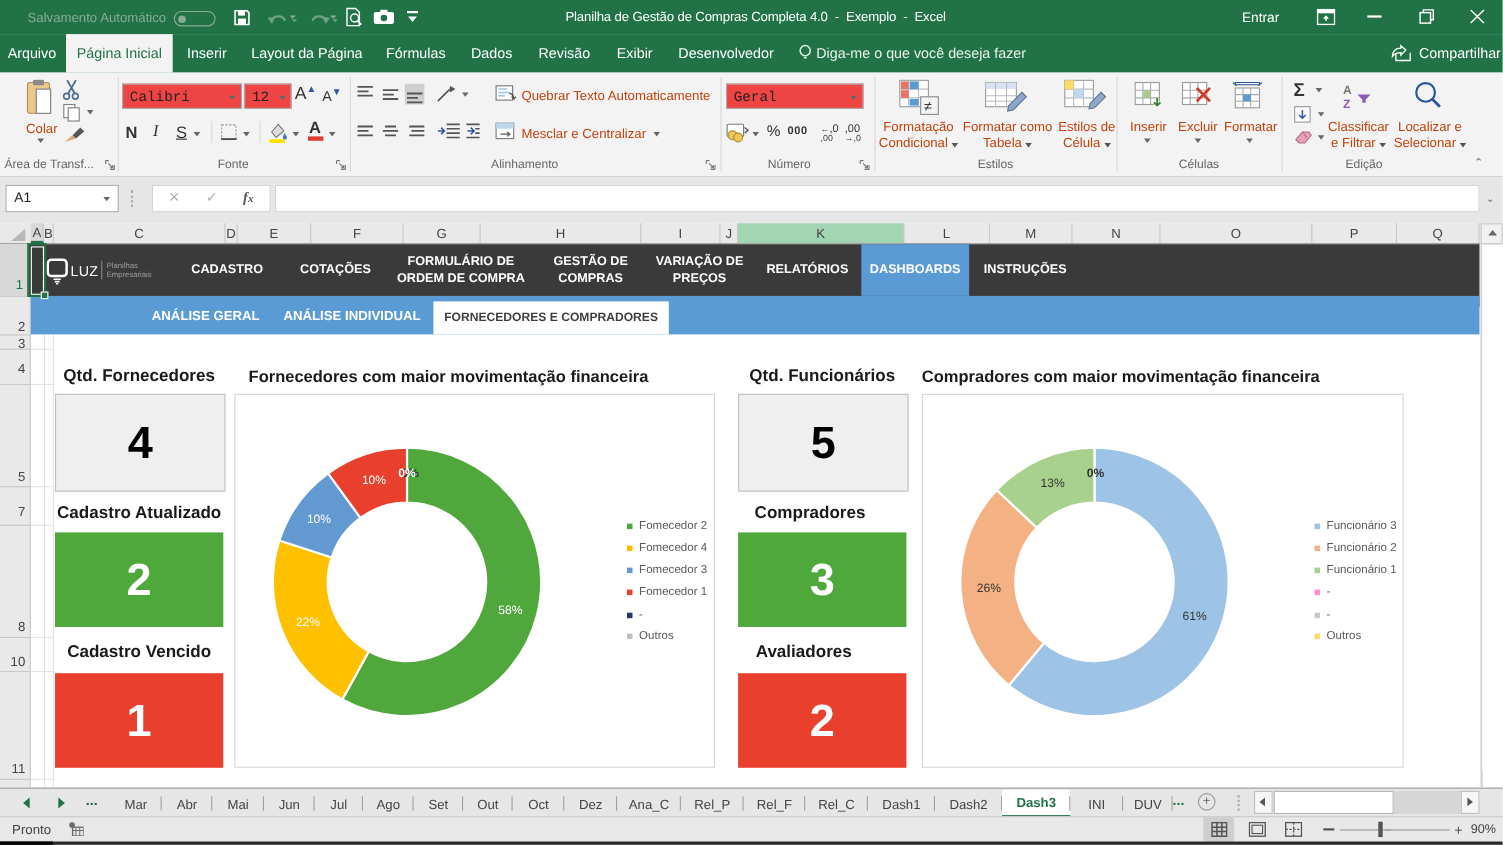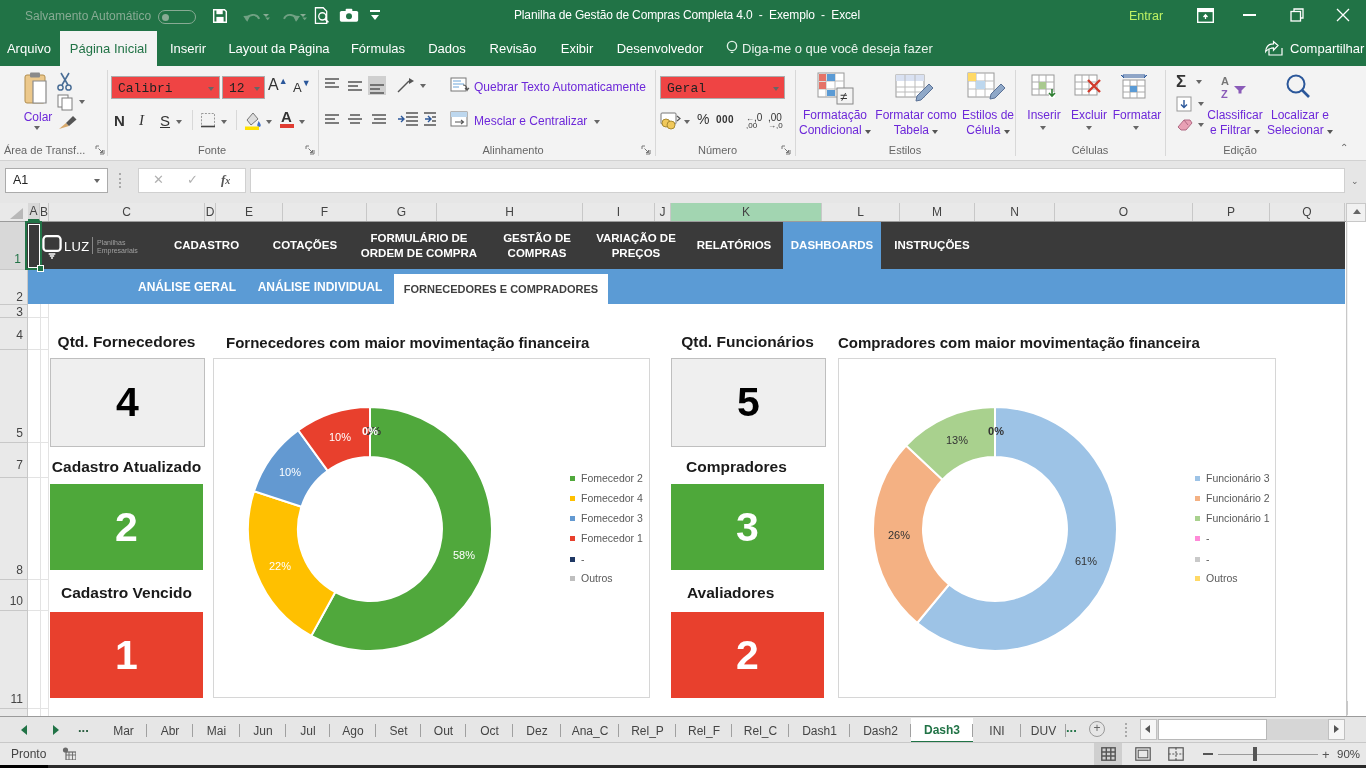--- a/index.html
+++ b/index.html
@@ -8,21 +8,21 @@
   .ctr{display:flex;align-items:center;justify-content:center;}
   
   #titlebar{left:0;top:0;width:1366px;height:31px;background:#217346;}
   #tabrow{left:0;top:31px;width:1366px;height:35px;background:#217346;}
   .rtab{position:absolute;top:0;height:35px;color:#fff;font-size:13px;
         display:flex;align-items:center;justify-content:center;}
   
   #ribbon{left:0;top:66px;width:1366px;height:95px;background:#f3f3f3;border-bottom:1px solid #d2d2d2;box-sizing:border-box;}
   .gsep{position:absolute;top:4px;height:86px;width:1px;background:#d8d8d8;}
   .gcap{position:absolute;top:78px;font-size:11px;color:#666;text-align:center;}
-  .rbtxt{color:#6d28d9;font-size:12px;}
+  .rbtxt{color:#c2410c;font-size:12px;}
   .combo{position:absolute;background:#ef4444;border:1px solid #ababab;box-sizing:border-box;font-family:Liberation Mono, monospace;}
   .darr{width:0;height:0;border-left:3.5px solid transparent;border-right:3.5px solid transparent;border-top:4px solid #666;display:inline-block;}
   
   #fbar{left:0;top:161px;width:1366px;height:42px;background:#e6e6e6;}
   
   #colhead{left:0;top:203px;width:1366px;height:19px;background:#e9e9e9;border-bottom:1px solid #9b9b9b;box-sizing:border-box;}
   .ch{position:absolute;top:0;height:18px;font-size:12px;color:#444;display:flex;align-items:center;justify-content:center;border-right:1px solid #c8c8c8;box-sizing:border-box;}
   
   #grid{left:0;top:222px;width:1348px;height:494px;background:#fff;overflow:hidden;}
   #rowhead{left:0;top:222px;width:28px;height:494px;background:#e9e9e9;border-right:1px solid #c8c8c8;box-sizing:border-box;}
@@ -78,21 +78,21 @@
     <path d="M15 14 l4 4" stroke="#fff" stroke-width="1.8"></path>
   </svg>
   <svg class="abs" style="left:339px;top:8px;" width="20" height="15" viewBox="0 0 24 17">
     <rect x="1" y="3" width="22" height="13" rx="2" fill="#fff"></rect>
     <rect x="8" y="0.5" width="8" height="4" rx="1" fill="#fff"></rect>
     <circle cx="12" cy="9.5" r="3.6" fill="#217346"></circle>
   </svg>
   <div class="abs" style="left:370px;top:10px;width:10px;height:2px;background:#fff;"></div>
   <div class="abs" style="left:371px;top:15px;width:0;height:0;border-left:4px solid transparent;border-right:4px solid transparent;border-top:5px solid #fff;"></div>
   <div class="abs" style="left:514px;top:8px;color:#fff;font-size:12px;letter-spacing:-0.15px;white-space:nowrap;">Planilha de Gestão de Compras Completa 4.0 &nbsp;-&nbsp; Exemplo&nbsp; -&nbsp; Excel</div>
-  <div class="abs" style="left:1129px;top:9px;color:#bef264;font-size:12.5px;text-align:right;">Entrar</div>
+  <div class="abs" style="left:1129px;top:9px;color:#ffffff;font-size:12.5px;text-align:right;">Entrar</div>
   <svg class="abs" style="left:1197px;top:8px;" width="17" height="15" viewBox="0 0 17 15">
     <rect x="0.7" y="0.7" width="15.6" height="13.6" fill="none" stroke="#fff" stroke-width="1.4"></rect>
     <rect x="0.7" y="0.7" width="15.6" height="3.4" fill="#fff"></rect>
     <path d="M8.5 11 l0 -4 M6.5 9 l2 -2.2 2 2.2" stroke="#fff" stroke-width="1.3" fill="none"></path>
   </svg>
   <div class="abs" style="left:1243px;top:14px;width:13px;height:1.6px;background:#fff;"></div>
   <svg class="abs" style="left:1290px;top:8px;" width="14" height="14" viewBox="0 0 14 14">
     <rect x="1" y="3.5" width="9.5" height="9.5" fill="none" stroke="#fff" stroke-width="1.3"></rect>
     <path d="M4 3.5 v-2.5 h9 v9 h-2.5" fill="none" stroke="#fff" stroke-width="1.3"></path>
   </svg>
@@ -225,21 +225,21 @@
     <path d="M13 9 c3 0 4 2 4 5 l-2-2 m2 2 l2 -2" stroke="#555" fill="none" stroke-width="1.2"></path>
   </svg>
   <div class="abs rbtxt" style="left:474px;top:14px;">Quebrar Texto Automaticamente</div>
   <svg class="abs" style="left:450px;top:44px;" width="20" height="20" viewBox="0 0 20 20">
     <rect x="1" y="2" width="16" height="14" fill="#fff" stroke="#777"></rect>
     <rect x="1" y="2" width="16" height="5" fill="#bdd7ee"></rect>
     <path d="M5 12 h8 M11 10 l2.5 2 -2.5 2 M13 12" stroke="#555" stroke-width="1.1" fill="none"></path>
   </svg>
   <div class="abs rbtxt" style="left:474px;top:48px;">Mesclar e Centralizar</div>
   <div class="abs darr" style="left:594px;top:54px;"></div>
-  <div class="gcap" style="left:318px;width:318px;padding-left:36px;">Alinhamento</div>
+  <div class="gcap" style="left:318px;width:318px;">Alinhamento</div>
   <div class="gsep" style="left:655px;"></div>
 
   <div class="combo" style="left:660px;top:10px;width:125px;height:23px;">
     <div class="abs" style="left:6px;top:4px;font-size:13px;color:#222;">Geral</div>
     <div class="abs darr" style="left:112px;top:10px;"></div>
   </div>
   <svg class="abs" style="left:660px;top:44px;" width="22" height="20" viewBox="0 0 22 20">
     <rect x="1" y="3" width="15" height="11" rx="1" fill="#fff" stroke="#777"></rect>
     <circle cx="6" cy="13" r="4" fill="#f0c85a" stroke="#a98a30"></circle>
     <circle cx="11" cy="15" r="4" fill="#f0c85a" stroke="#a98a30"></circle>

